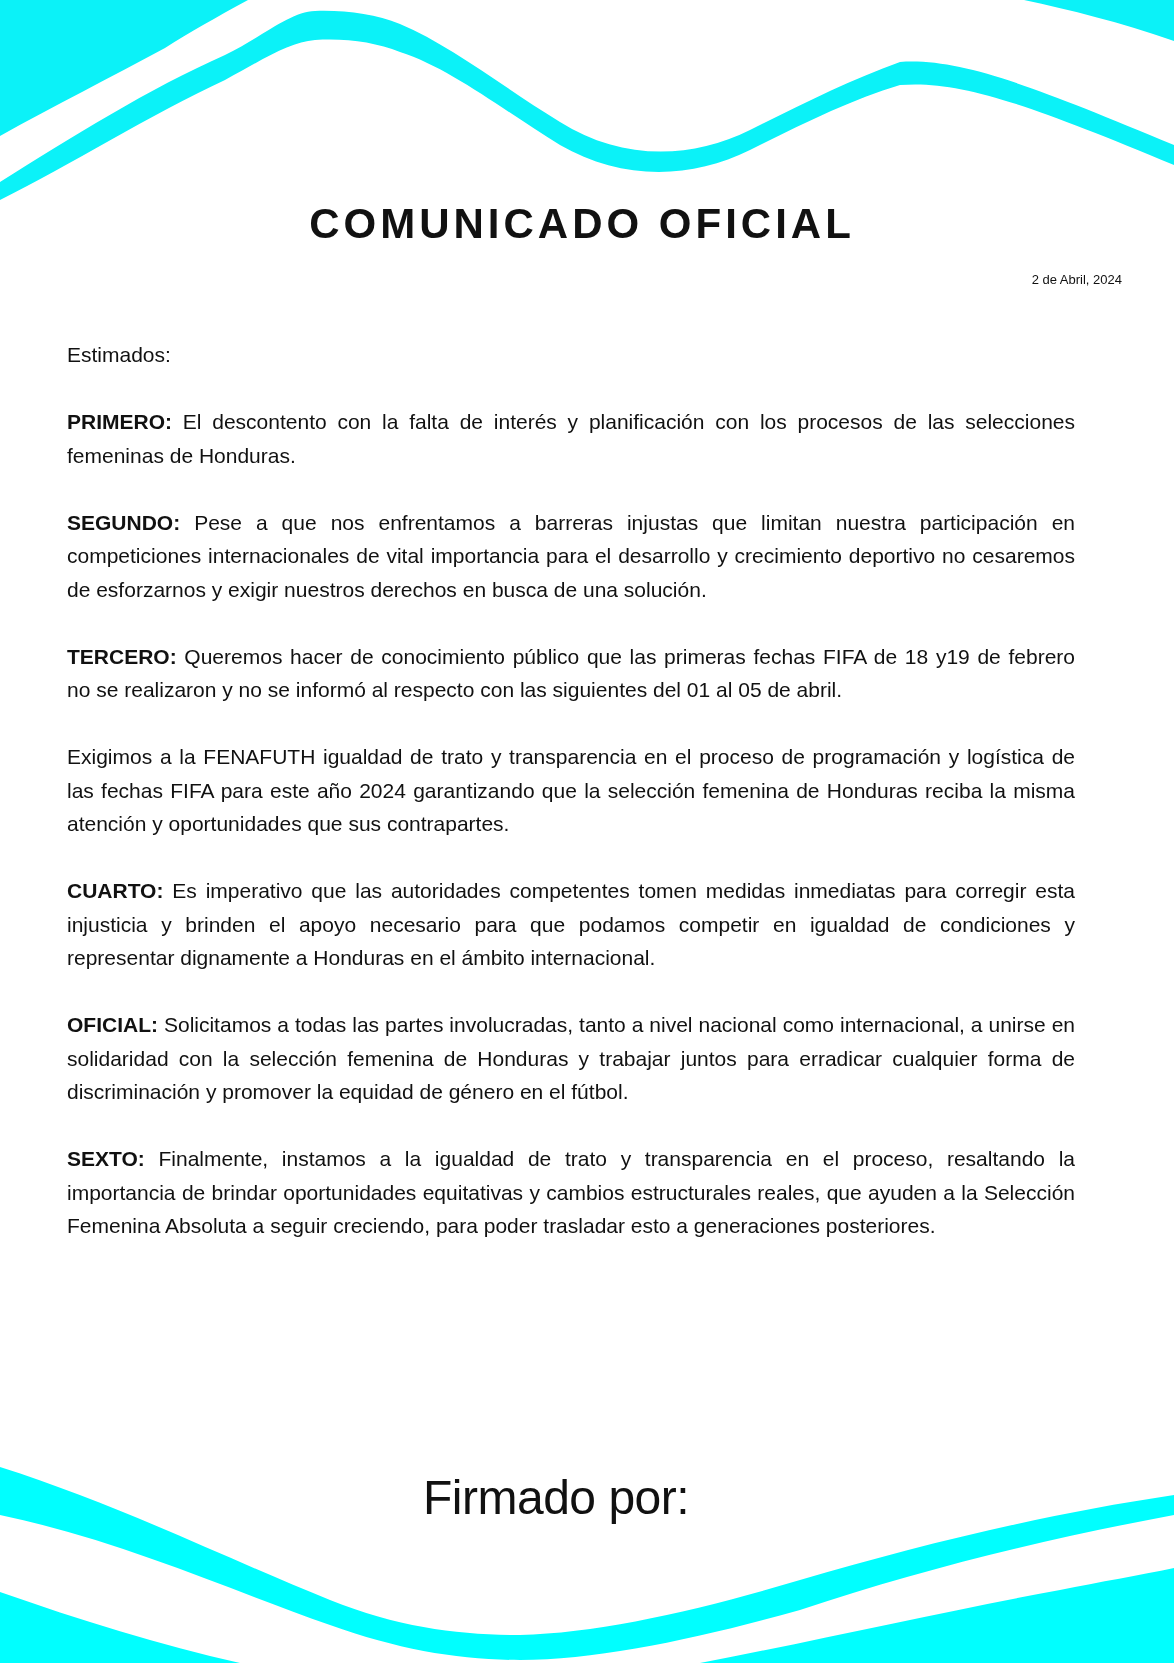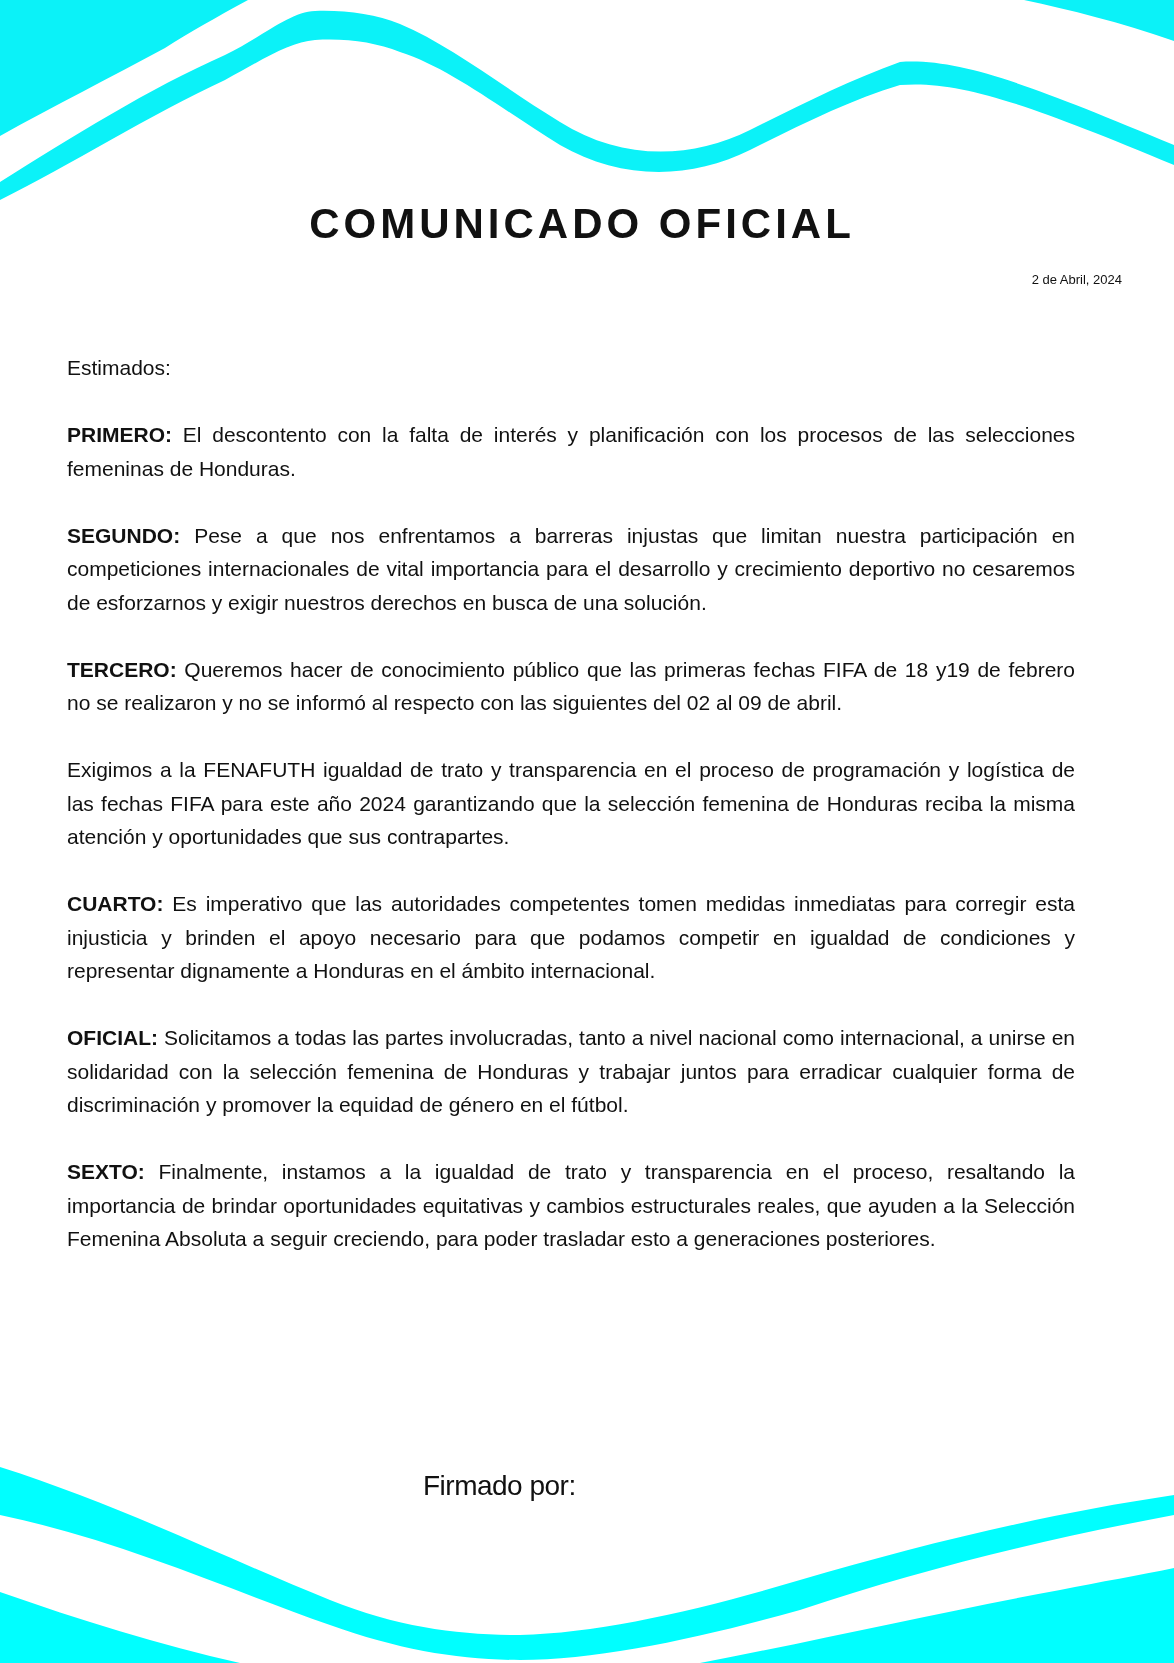--- a/index.html
+++ b/index.html
@@ -33,37 +33,37 @@
       transform: translateX(-5px);
     }
     .date {
       position: absolute;
       top: 272px;
       right: 52px;
       font-size: 13px;
     }
     .body {
       position: absolute;
-      top: 351px;
+      top: 338px;
       left: 67px;
       width: 1008px;
       font-size: 21px;
       line-height: 33.5px;
     }
     .body p {
       margin: 0 0 33.5px 0;
       text-align: justify;
     }
     .body p.last-line-left { text-align-last: left; }
     .label { font-weight: bold; }
     .signed {
       position: absolute;
       top: 1470px;
       left: 423px;
-      font-size: 28px;
+      font-size: 48px;
       letter-spacing: -0.5px;
     }
   </style>
 </head>
 <body>
 
 <svg class="deco deco-top" viewBox="0 0 1174 210" preserveAspectRatio="none">
 
   <path fill="#0BF2F8" d="M0,0 L248,0 C210,22 180,38 165,48 C110,75 60,95 0,136 Z"></path>
 
@@ -93,21 +93,21 @@
 <h1 class="title">COMUNICADO OFICIAL</h1>
 <div class="date">2 de Abril, 2024</div>
 
 <div class="body">
   <p>Estimados:</p>
 
   <p class="last-line-left"><span class="label">PRIMERO:</span><span> El descontento con la falta de interés y planificación con los procesos de las selecciones femeninas de Honduras.</span></p>
 
   <p class="last-line-left"><span class="label">SEGUNDO:</span><span> Pese a que nos enfrentamos a barreras injustas que limitan nuestra participación en competiciones internacionales de vital importancia para el desarrollo y crecimiento deportivo no cesaremos de esforzarnos y exigir nuestros derechos en busca de una solución.</span></p>
 
-  <p class="last-line-left"><span class="label">TERCERO:</span><span> Queremos hacer de conocimiento público que las primeras fechas FIFA de 18 y19 de febrero no se realizaron y no se informó al respecto con las siguientes del 02 al 09 de abril.</span></p>
+  <p class="last-line-left"><span class="label">TERCERO:</span><span> Queremos hacer de conocimiento público que las primeras fechas FIFA de 18 y19 de febrero no se realizaron y no se informó al respecto con las siguientes del 01 al 05 de abril.</span></p>
 
   <p class="last-line-left"><span class="label"></span><span>Exigimos a la FENAFUTH igualdad de trato y transparencia en el proceso de programación y logística de las fechas FIFA para este año 2024 garantizando que la selección femenina de Honduras reciba la misma atención y oportunidades que sus contrapartes.</span></p>
 
   <p class="last-line-left"><span class="label">CUARTO:</span><span> Es imperativo que las autoridades competentes tomen medidas inmediatas para corregir esta injusticia y brinden el apoyo necesario para que podamos competir en igualdad de condiciones y representar dignamente a Honduras en el ámbito internacional.</span></p>
 
   <p class="last-line-left"><span class="label">OFICIAL:</span><span> Solicitamos a todas las partes involucradas, tanto a nivel nacional como internacional, a unirse en solidaridad con la selección femenina de Honduras y trabajar juntos para erradicar cualquier forma de discriminación y promover la equidad de género en el fútbol.</span></p>
 
   <p class="last-line-left"><span class="label">SEXTO:</span><span> Finalmente, instamos a la igualdad de trato y transparencia en el proceso, resaltando la importancia de brindar oportunidades equitativas y cambios estructurales reales, que ayuden a la Selección Femenina Absoluta a seguir creciendo, para poder trasladar esto a generaciones posteriores.</span></p>
 </div>
 

